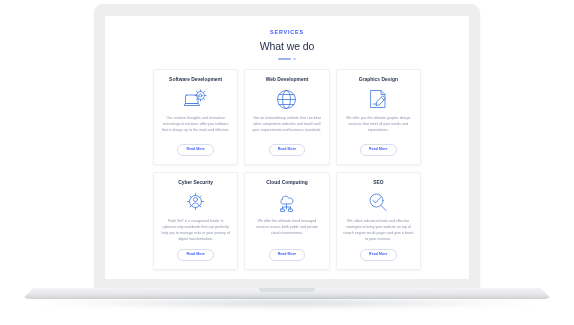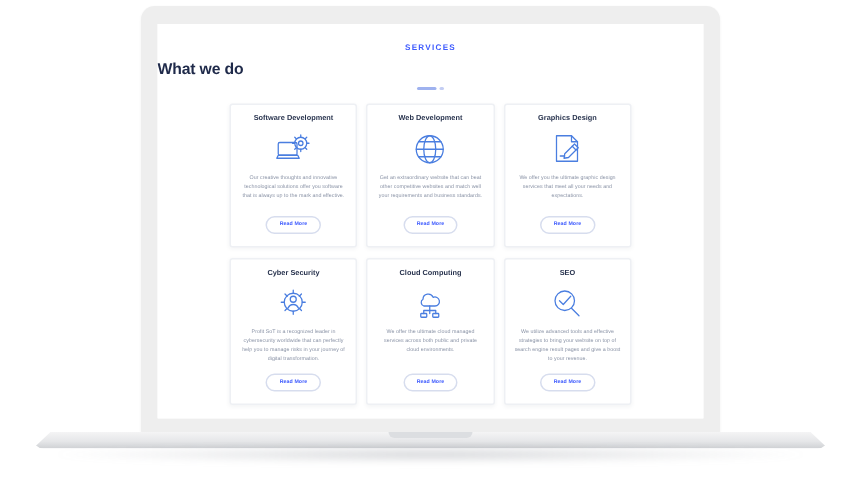--- a/index.html
+++ b/index.html
@@ -85,23 +85,24 @@
   .eyebrow {
     text-align: center;
     color: #3d5afe;
     font-size: 5.4px;
     font-weight: bold;
     letter-spacing: 0.85px;
     text-transform: uppercase;
     line-height: 1;
   }
   .page-heading {
+    text-align: center;
     color: #1f2a4a;
     font-size: 10.5px;
-    font-weight: bold;
+    font-weight: normal;
     margin-top: 6px;
     line-height: 1;
     letter-spacing: -0.1px;
   }
   .divider-wrap {
     display: flex;
     justify-content: center;
     align-items: center;
     gap: 1.6px;
     margin-top: 6px;

